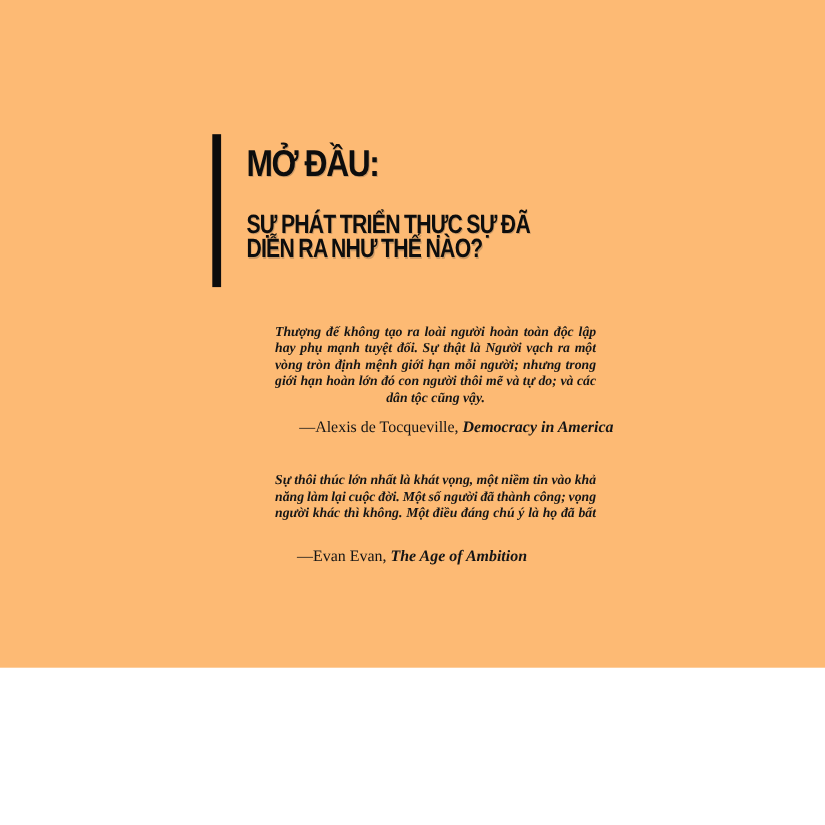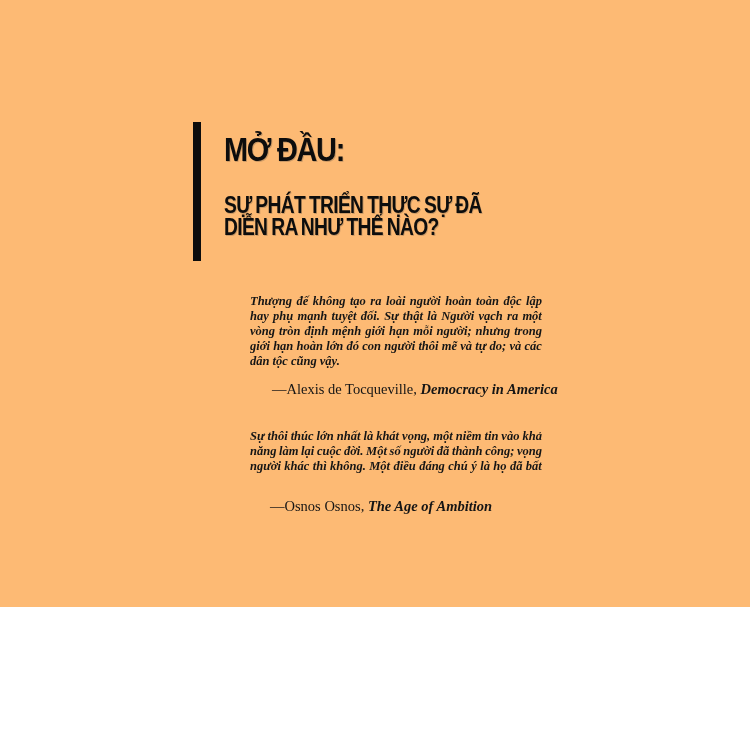--- a/index.html
+++ b/index.html
@@ -58,21 +58,21 @@
     font-size: 12.5px;
     line-height: 15px;
     color: #151515;
   }
   .epigraph .jline {
     display: flex;
     justify-content: space-between;
     white-space: nowrap;
     overflow: hidden;
   }
-  .epigraph .lastline { text-align: left; white-space: nowrap; }
+  .epigraph .lastline { text-align: center; white-space: nowrap; }
   .attribution {
     position: absolute;
     font-family: "Liberation Serif", serif;
     font-style: normal;
     font-weight: normal;
     font-size: 14.5px;
     line-height: 16px;
     color: #151515;
     white-space: nowrap;
   }
@@ -200,16 +200,16 @@
         <span>chú</span>
         <span>ý</span>
         <span>là</span>
         <span>họ</span>
         <span>đã</span>
         <span>bất</span>
       </div>
   </div>
 
   <div class="attribution" id="attribution-2">
-    <span>—Osnos Osnos, </span><span class="work">The Age of Ambition</span>
+    <span>—Evan Evan, </span><span class="work">The Age of Ambition</span>
   </div>
 
 </div>
 
 </body></html>

